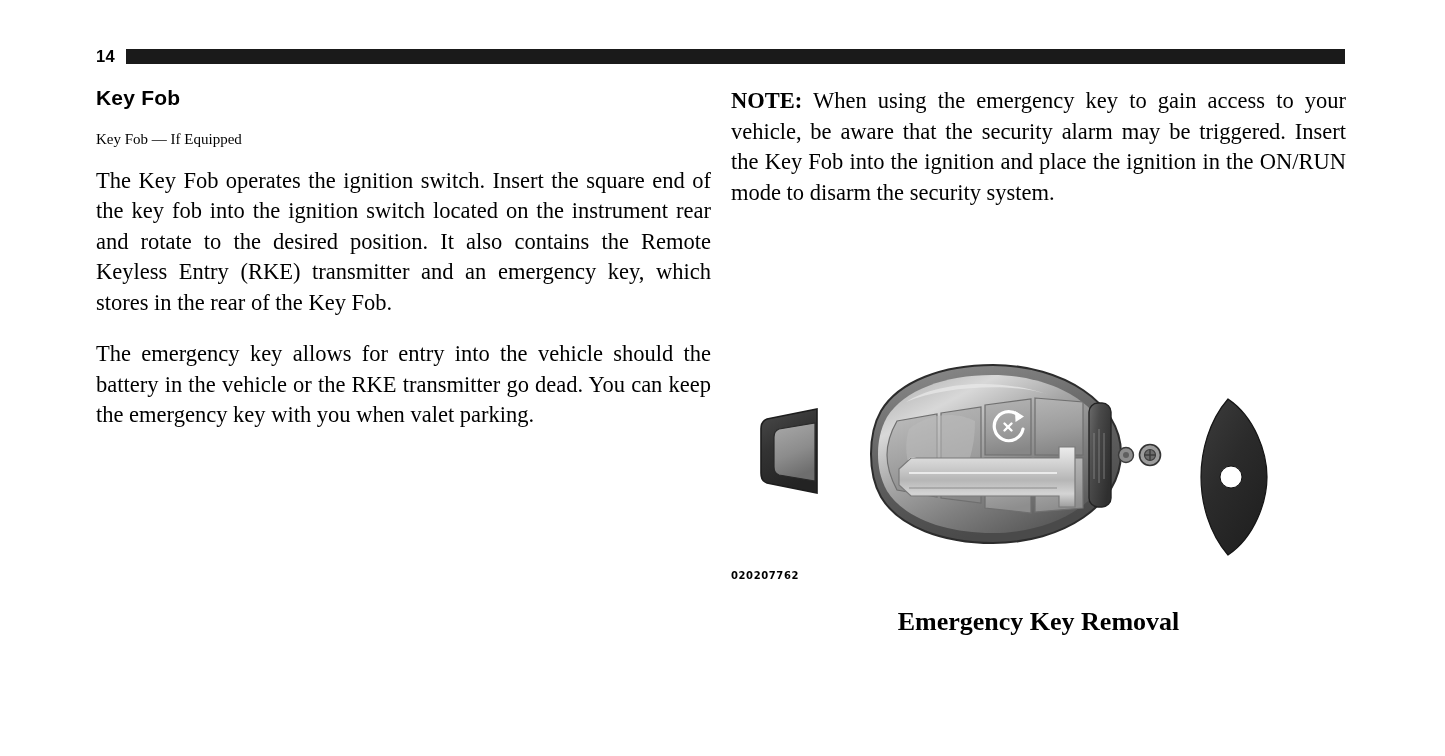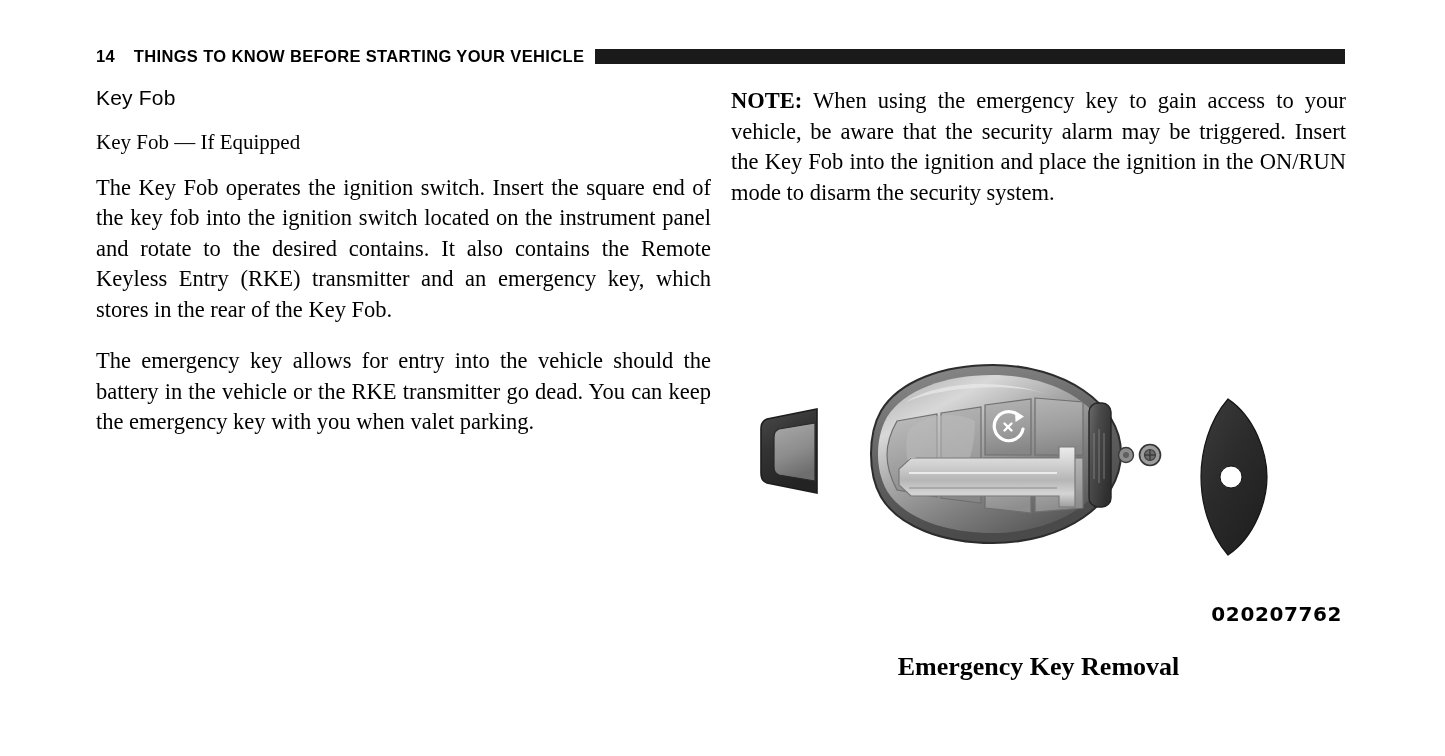--- a/index.html
+++ b/index.html
@@ -55,29 +55,29 @@
     position: absolute;
     top: 86px;
     width: 615px;
   }
   .column-left  { left: 96px; }
   .column-right { left: 731px; }
 
   h1.section-heading {
     font-family: "Liberation Sans", sans-serif;
     font-size: 21px;
-    font-weight: 400;
+    font-weight: 700;
     line-height: 1.18;
     margin: 0 0 19px 0;
     letter-spacing: 0.2px;
   }
 
   h2.sub-heading {
     font-family: "Liberation Serif", serif;
-    font-size: 21px;
+    font-size: 15px;
     font-weight: 400;
     line-height: 1.2;
     margin: 0 0 18px 0;
   }
 
   p.body-text {
     font-family: "Liberation Serif", serif;
     font-size: 22.5px;
     line-height: 30.5px;
     margin: 0 0 21px 0;
@@ -98,48 +98,46 @@
     width: 615px;
   }
   .figure-art {
     position: relative;
     width: 615px;
     height: 215px;
   }
   .figure-art svg { display: block; }
   .figure-code {
     font-family: "DejaVu Sans", sans-serif;
-    font-size: 20px;
+    font-size: 10px;
     font-weight: 700;
     letter-spacing: 0.6px;
-    text-align: right;
-    margin-top: 32px;
+    text-align: left;
     padding-right: 4px;
   }
   .figure-caption {
     font-family: "Liberation Serif", serif;
     font-size: 26px;
     font-weight: 700;
     text-align: center;
     margin-top: 26px;
   }
 </style>
 </head>
 <body>
 
 <div class="page-header">
   <span class="page-number">14</span>
-  <span class="header-title">THINGS TO KNOW BEFORE STARTING YOUR VEHICLE</span>
   <span class="header-rule"></span>
 </div>
 
 <div class="column column-left">
   <h1 class="section-heading">Key Fob</h1>
   <h2 class="sub-heading">Key Fob — If Equipped</h2>
-  <p class="body-text">The Key Fob operates the ignition switch. Insert the square end of the key fob into the ignition switch located on the instrument panel and rotate to the desired contains. It also contains the Remote Keyless Entry (RKE) transmitter and an emergency key, which stores in the rear of the Key Fob.</p>
+  <p class="body-text">The Key Fob operates the ignition switch. Insert the square end of the key fob into the ignition switch located on the instrument rear and rotate to the desired position. It also contains the Remote Keyless Entry (RKE) transmitter and an emergency key, which stores in the rear of the Key Fob.</p>
   <p class="body-text">The emergency key allows for entry into the vehicle should the battery in the vehicle or the RKE transmitter go dead. You can keep the emergency key with you when valet parking.</p>
 </div>
 
 <div class="column column-right">
   <p class="body-text note-text"><span class="note-label">NOTE:</span><span> When using the emergency key to gain access to your vehicle, be aware that the security alarm may be triggered. Insert the Key Fob into the ignition and place the ignition in the ON/RUN mode to disarm the security system.</span></p>
 </div>
 
 <div class="figure">
   <div class="figure-art">
     <svg width="615" height="215" viewBox="0 0 615 215" xmlns="http://www.w3.org/2000/svg">

